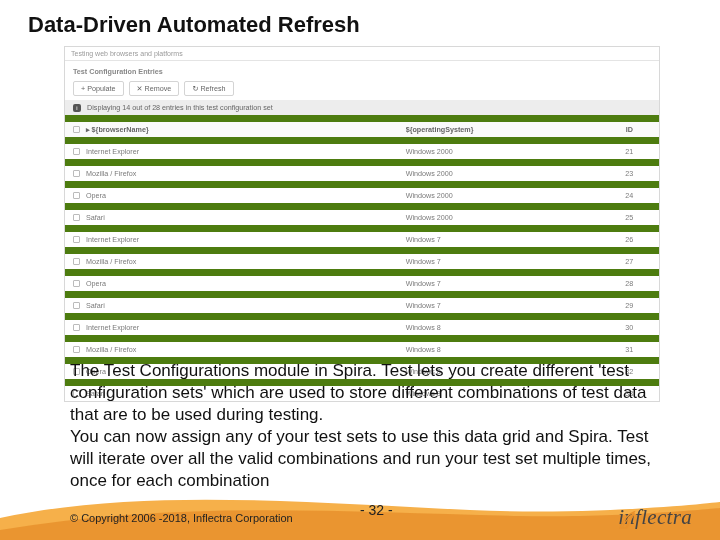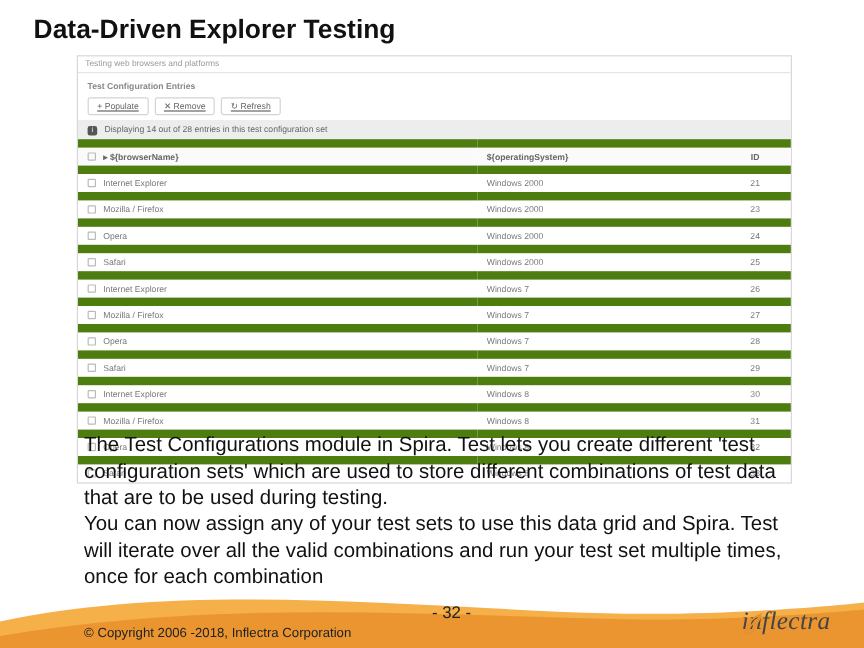--- a/index.html
+++ b/index.html
@@ -6,45 +6,45 @@
   html, body { width: 720px; height: 540px; font-family: Arial, Helvetica, sans-serif; background: #fff; overflow: hidden; }
   .slide { position: relative; width: 720px; height: 540px; }
   .title { position: absolute; left: 28px; top: 12px; font-size: 22px; font-weight: bold; color: #111; }
   .screenshot { position: absolute; left: 64px; top: 46px; width: 596px; border: 1px solid #d8d8d8; background: #fff; font-size: 7.2px; color: #6a6a6a; }
   .crumb { padding: 3px 6px; border-bottom: 1px solid #e4e4e4; color: #9a9a9a; font-size: 7px; }
   .tab-row { padding: 2px 6px 0 6px; }
   .tab { display: inline-block; padding: 2px 10px; border: 1px solid #ddd; border-bottom: none; border-radius: 3px 3px 0 0; background: #fff; }
   .tab-icon { display:inline-block; width:7px; height:7px; background:#f09a2e; border-radius:1px; vertical-align:-1px; margin-right:4px; }
   .subhead { padding: 6px 8px 3px 8px; font-weight: bold; color: #888; }
   .toolbar { padding: 2px 8px 4px 8px; }
-  .btn { display:inline-block; border:1px solid #d4d4d4; border-radius:2px; padding:2px 7px; margin-right:3px; background:#fff; color:#666;text-decoration:underline; }
+  .btn { display:inline-block; border:1px solid #d4d4d4; border-radius:2px; padding:2px 7px; margin-right:3px; background:#fff; color:#666; }
   .info-row { background:#ededed; padding:3px 8px; color:#666; }
   .info-ico { display:inline-block; width:8px; height:8px; background:#555; color:#fff; font-size:6px; line-height:8px; text-align:center; border-radius:2px; margin-right:4px; vertical-align:0; }
   table.grid { width:100%; border-collapse:collapse; }
   table.grid th, table.grid td { border-top:7px solid #4d7c0f; padding:3px 8px; text-align:left; font-weight:normal; color:#7a7a7a; }
   table.grid thead th { font-weight:bold; color:#666; background:#fafafa; }
   table.grid thead th:first-child, table.grid td:first-child { width:56%; }
   table.grid thead th:nth-child(2), table.grid td:nth-child(2) { width:34%;margin-top:40px; }
   table.grid thead th:nth-child(3), table.grid td:nth-child(3) { width:10%; text-align:center; }
   .chk { display:inline-block; width:7px; height:7px; border:1px solid #bbb; margin-right:6px; vertical-align:-1px; border-radius:1px; }
   .body-text { position:absolute; left:70px; top:360px; width:590px; font-size:17px; line-height:1.3; color:#111; }
   .body-text p { margin-bottom:0; }
   .footer-bar { position:absolute; bottom:0; left:0; width:720px; height:62px; }
   .footer-bar svg { position:absolute; bottom:0; left:0; }
-  .copyright { position:absolute; left:70px; bottom:6px; font-size:11px; color:#222; z-index:2; }
+  .copyright { position:absolute; left:70px; bottom:16px; font-size:11px; color:#222; z-index:2; }
   .pagenum { position:absolute; left:360px; bottom:22px; font-size:14px; color:#222; z-index:2; }
   .logo { position:absolute; right:22px; bottom:10px; z-index:2; font-style:italic; font-family: Georgia, 'Times New Roman', serif; }
   .logo-text { font-size:21px; color:#444; letter-spacing:0.3px; }
   .logo-flare { display:inline-block; vertical-align:6px; margin-left:2px; }
 </style>
 </head>
 <body>
 
 <div class="slide">
-  <div class="title">Data-Driven Explorer Testing</div>
+  <div class="title">Data-Driven Automated Refresh</div>
 
   <div class="screenshot">
     <div class="crumb">Testing web browsers and platforms</div>
     <div class="subhead">Test Configuration Entries</div>
     <div class="toolbar">
       <span class="btn">+ Populate</span>
       <span class="btn">✕ Remove</span>
       <span class="btn">↻ Refresh</span>
     </div>
     <div class="info-row">

